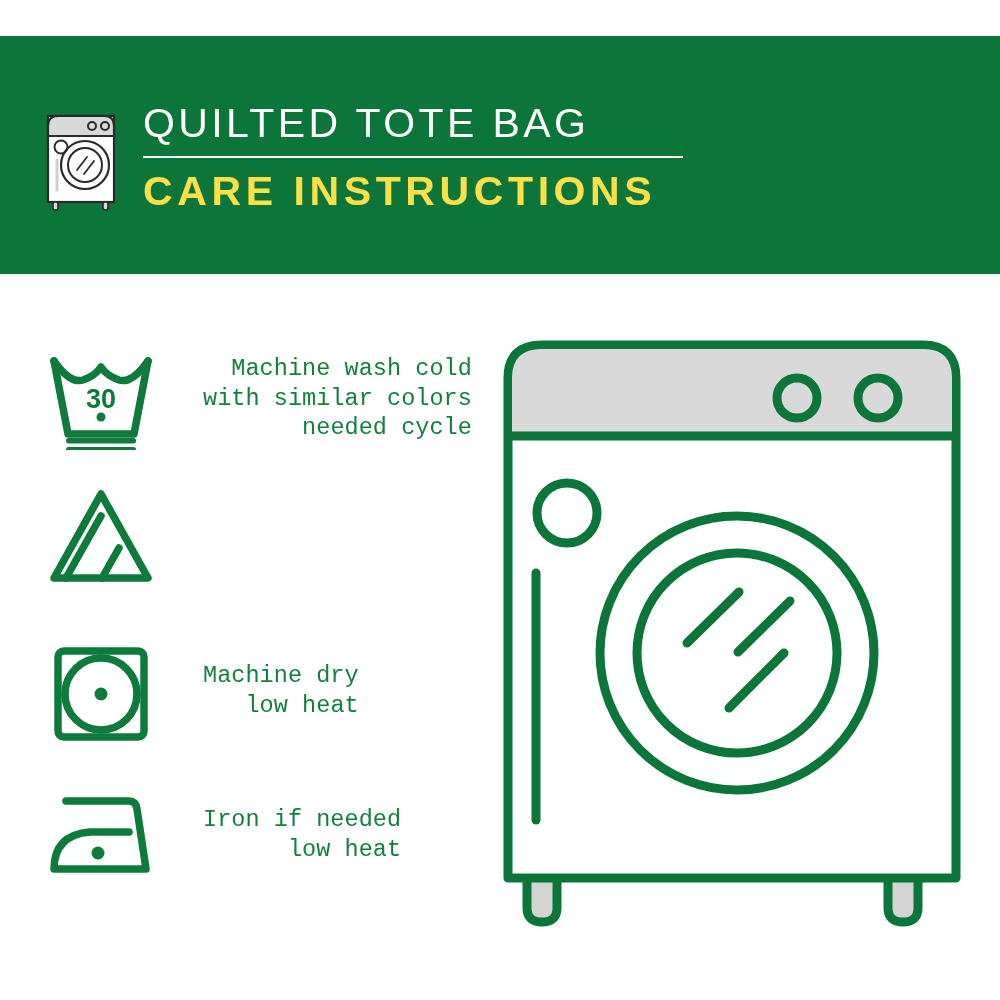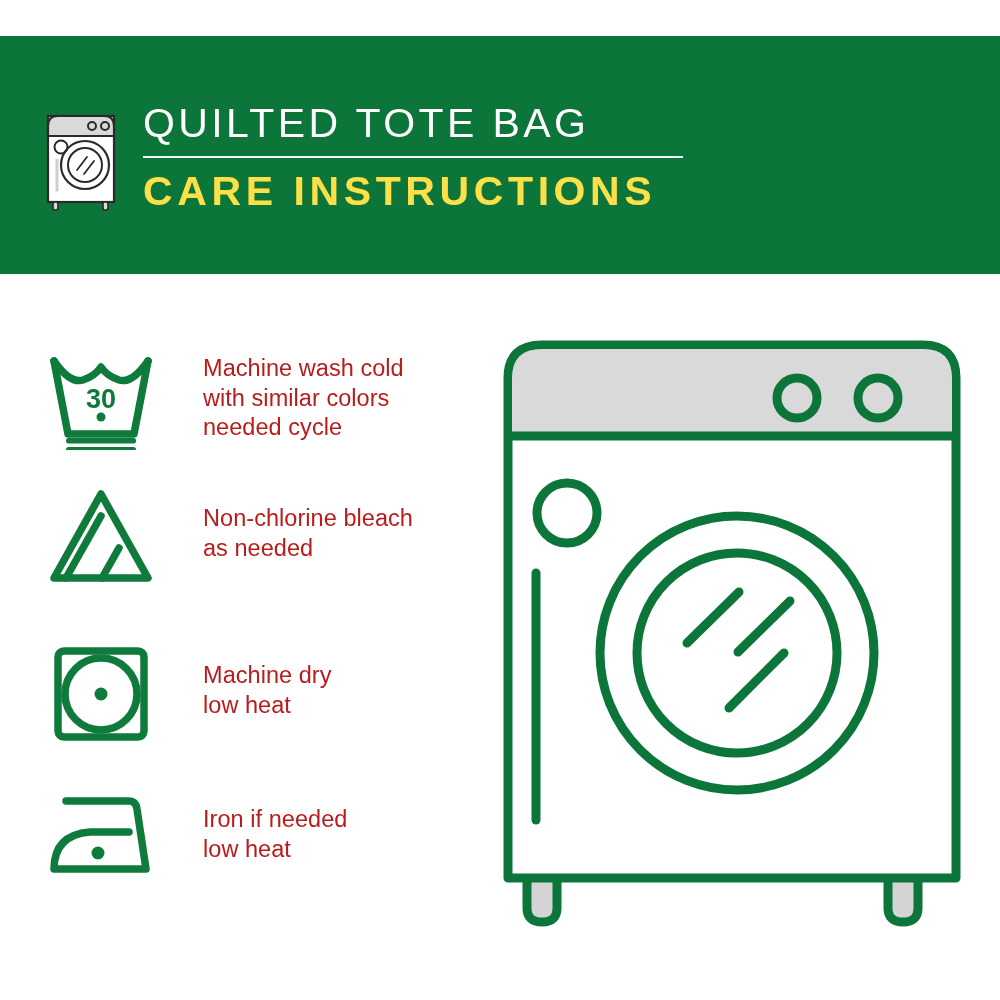--- a/index.html
+++ b/index.html
@@ -94,25 +94,26 @@
     height: 100px;
     margin-left: 46px;
     display: flex;
     align-items: center;
     justify-content: center;
   }
   .care-text {
     margin-left: 47px;
     font-size: 23.5px;
     line-height: 29.5px;
-    color: #b91c1c;
+    color: #15803d;
     font-weight: 400;
     letter-spacing: 0.05px;
     padding-top: 4px;
-    font-family: Liberation Sans, sans-serif;
+    font-family: Liberation Mono, monospace;
+    text-align: right;
   }
   .care-text span { display: block; white-space: nowrap; }
   .row-align-mid .care-text { padding-top: 18px; }
   .row-align-mid2 .care-text { padding-top: 22px; }
 
   
   .washer-illustration {
     position: absolute;
     left: 490px;
     top: 330px;
@@ -177,24 +178,20 @@
     <div class="care-row care-row-1 row-align-mid">
       <div class="care-symbol">
         <svg width="110" height="100" viewBox="0 0 110 100">
           <g fill="none" stroke="#0e7a3c" stroke-width="7.5" stroke-linejoin="round" stroke-linecap="round">
             <path d="M55 8 L102 92 L8 92 Z"></path>
             <line x1="55" y1="30" x2="20" y2="92"></line>
             <line x1="73" y1="62" x2="56" y2="92"></line>
           </g>
         </svg>
       </div>
-      <div class="care-text">
-        <span>Non-chlorine bleach</span>
-        <span>as needed</span>
-      </div>
     </div>
 
     <div class="care-row care-row-2 row-align-mid">
       <div class="care-symbol">
         <svg width="110" height="100" viewBox="0 0 110 100">
           <rect x="12" y="8" width="86" height="86" rx="6" fill="none" stroke="#0e7a3c" stroke-width="7.5"></rect>
           <circle cx="55" cy="51" r="36" fill="none" stroke="#0e7a3c" stroke-width="7.5"></circle>
           <circle cx="55" cy="51" r="6.5" fill="#0e7a3c"></circle>
         </svg>
       </div>

